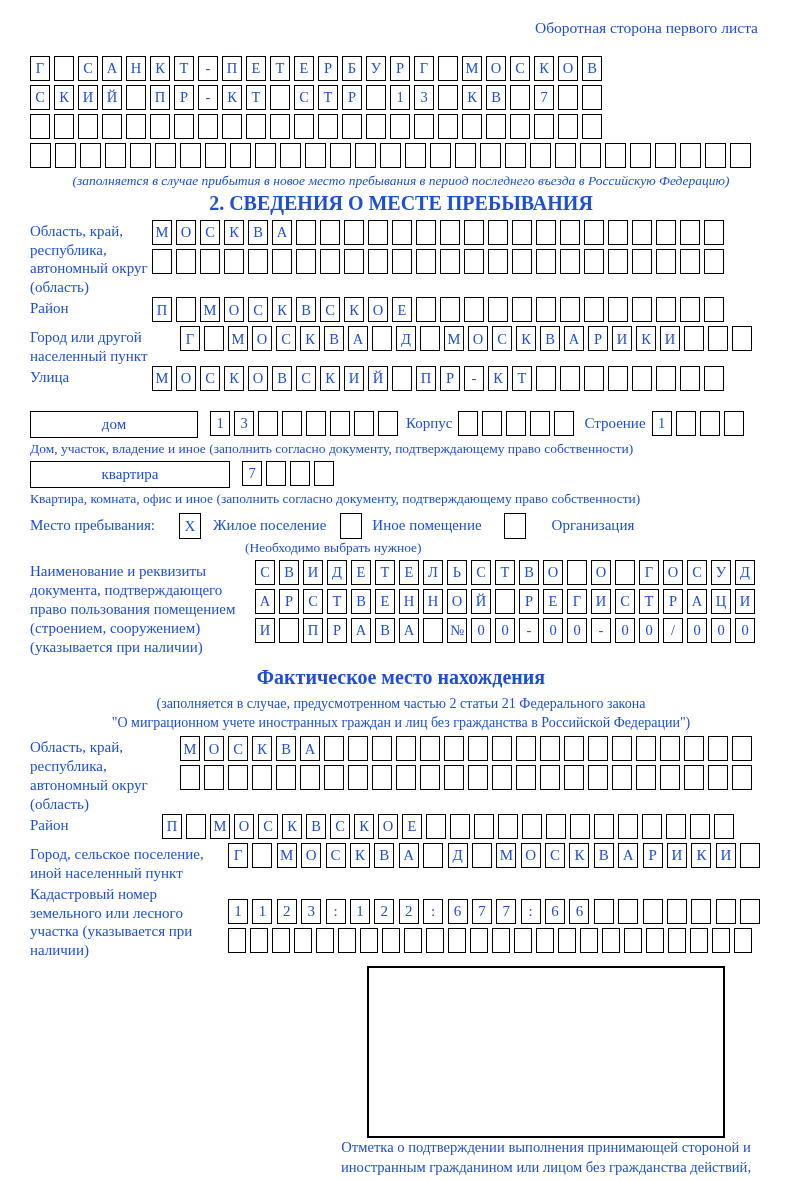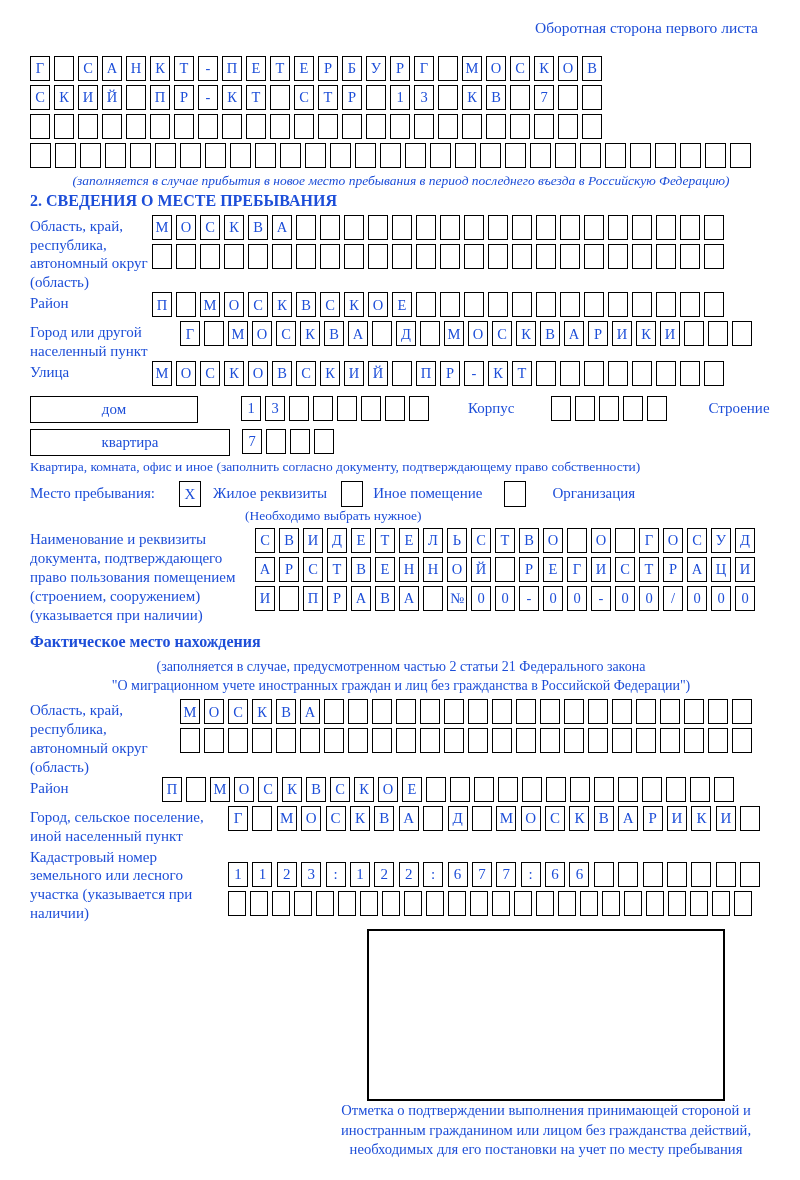--- a/index.html
+++ b/index.html
@@ -20,33 +20,33 @@
     flex:none;width:20px;height:25px;border:1.5px solid #000;box-sizing:border-box;
     display:flex;align-items:center;justify-content:center;
     font-size:14.5px;background:#fff;
   }
   .cells.wide29 .cell{width:21px;}
   .cells.narrow24 .cell{width:18px;}
   .cells.kad .cell{width:20px;font-size:15px;}
   .cells.kad{column-gap:4.4px;}
   .caption{font-size:13.5px;}
   .caption.center{text-align:center;font-style:italic;}
-  .sec-title{font-weight:bold;font-size:16px;margin:2px 0 4px 0;}
+  .sec-title{text-align:center;font-weight:bold;font-size:20px;margin:2px 0 4px 0;}
   .named-rect{
     flex:none;height:27px;border:1.5px solid #000;box-sizing:border-box;
     display:flex;align-items:center;justify-content:center;font-size:15px;
   }
   .inline-lbl{padding:3px 0 0 0;text-align:center;}
   .cb{
     flex:none;width:22px;height:26px;border:1.5px solid #000;box-sizing:border-box;
     display:flex;align-items:center;justify-content:center;font-size:15px;
   }
   .stamp-box{width:358px;height:172px;border:2px solid #000;box-sizing:border-box;margin-left:337px;margin-top:6px;}
   .stamp-caption{width:430px;margin-left:301px;margin-top:0;text-align:center;font-size:14.6px;line-height:1.34;}
-  .mt2{margin-top:6px;gap:31px;} .mt4{margin-top:4px;} .mt6{margin-top:6px;} .mt8{margin-top:8px;}
+  .mt2{margin-top:16px;} .mt4{margin-top:4px;} .mt6{margin-top:6px;} .mt8{margin-top:8px;}
   .cap-note{font-size:13.5px;margin:0 0 2px 215px;}
   .actual-cap{text-align:center;font-size:14px;line-height:1.38;}
 </style>
 </head>
 <body>
 
 <div class="page">
 
   <div class="header-note">Оборотная сторона первого листа</div>
 
@@ -338,38 +338,39 @@
         <div class="cell"></div>
       </div>
     <div class="inline-lbl" style="margin-left:10px">Строение</div>
     <div class="cells" style="margin-left:6px">
         <div class="cell">1</div>
         <div class="cell"></div>
         <div class="cell"></div>
         <div class="cell"></div>
       </div>
   </div>
+  <div class="caption">Дом, участок, владение и иное (заполнить согласно документу, подтверждающему право собственности)</div>
 
   <div class="frow mt4">
     <div class="named-rect" style="width:200px">
       <span>квартира</span>
     </div>
     <div class="cells" style="margin-left:12px">
         <div class="cell">7</div>
         <div class="cell"></div>
         <div class="cell"></div>
         <div class="cell"></div>
       </div>
   </div>
   <div class="caption">Квартира, комната, офис и иное (заполнить согласно документу, подтверждающему право собственности)</div>
 
   <div class="frow mt6">
     <div class="inline-lbl" style="margin-left:0">Место пребывания:</div>
     <div class="cb" style="margin-left:24px">X</div>
-    <div class="inline-lbl" style="margin-left:12px">Жилое реквизиты</div>
+    <div class="inline-lbl" style="margin-left:12px">Жилое поселение</div>
     <div class="cb" style="margin-left:14px"></div>
     <div class="inline-lbl" style="margin-left:10px">Иное помещение</div>
     <div class="cb" style="margin-left:22px"></div>
     <div class="inline-lbl" style="margin-left:26px">Организация</div>
   </div>
   <div class="cap-note">(Необходимо выбрать нужное)</div>
 
   <div class="frow mt4">
     <div class="label w225">Наименование и реквизиты документа, подтверждающего право пользования помещением (строением, сооружением) (указывается при наличии)</div>
     <div class="cellcol">

